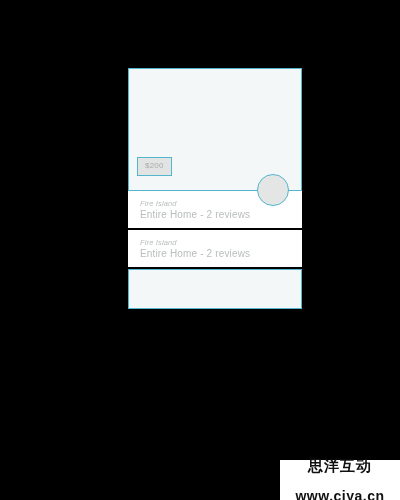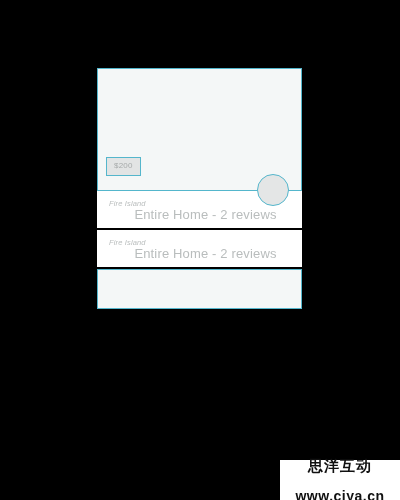--- a/index.html
+++ b/index.html
@@ -22,20 +22,21 @@
     left: 97px;
     top: 68px;
     width: 205px;
     height: 361px;
   }
 
   .listing-card {
     position: relative;
     background: #8b5cf6;
     margin-bottom: 2px;
+    margin-left: 31px;
   }
 
   
   .card-photo {
     position: relative;
     height: 123px;
     background: #f4f7f7;
     border: 1px solid #54b6cc;
     box-sizing: border-box;
   }
@@ -88,25 +89,24 @@
     color: #b9bdbd;
     font-size: 7.5px;
     line-height: 11px;
     letter-spacing: .15px;
     white-space: nowrap;
     font-style: italic;
   }
 
   .card-subtitle {
     color: #b9bdbd;
-    font-size: 13px;
+    font-size: 10px;
     line-height: 11px;
     letter-spacing: .15px;
     white-space: nowrap;
-    text-align: center;
   }
 
   
   #watermark {
     position: absolute;
     right: 0;
     bottom: 0;
     width: 120px;
     height: 40px;
     background: #ffffff;

